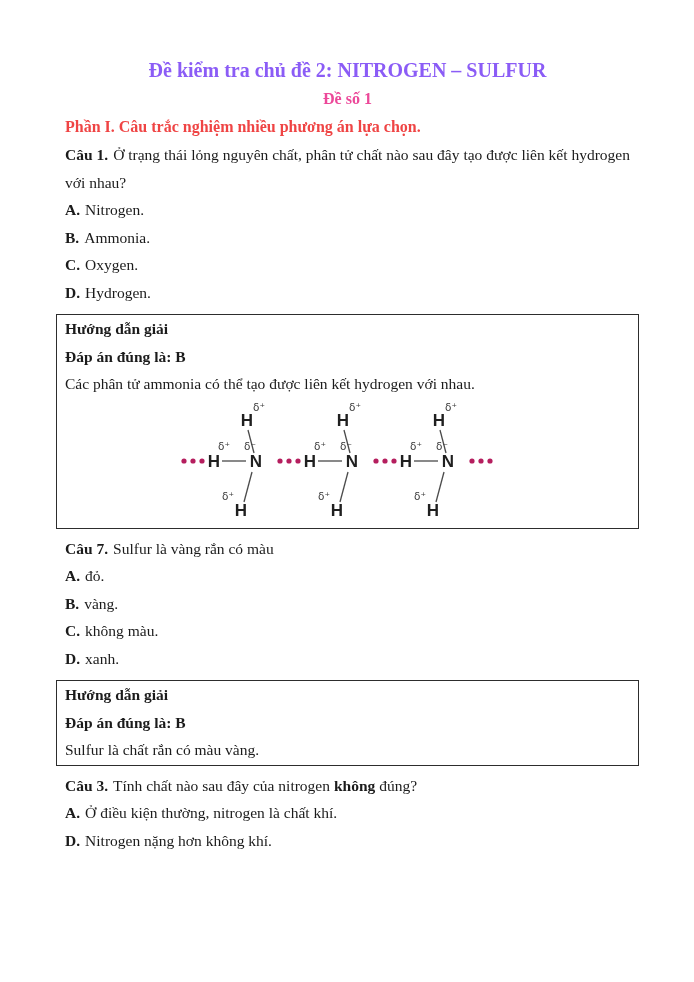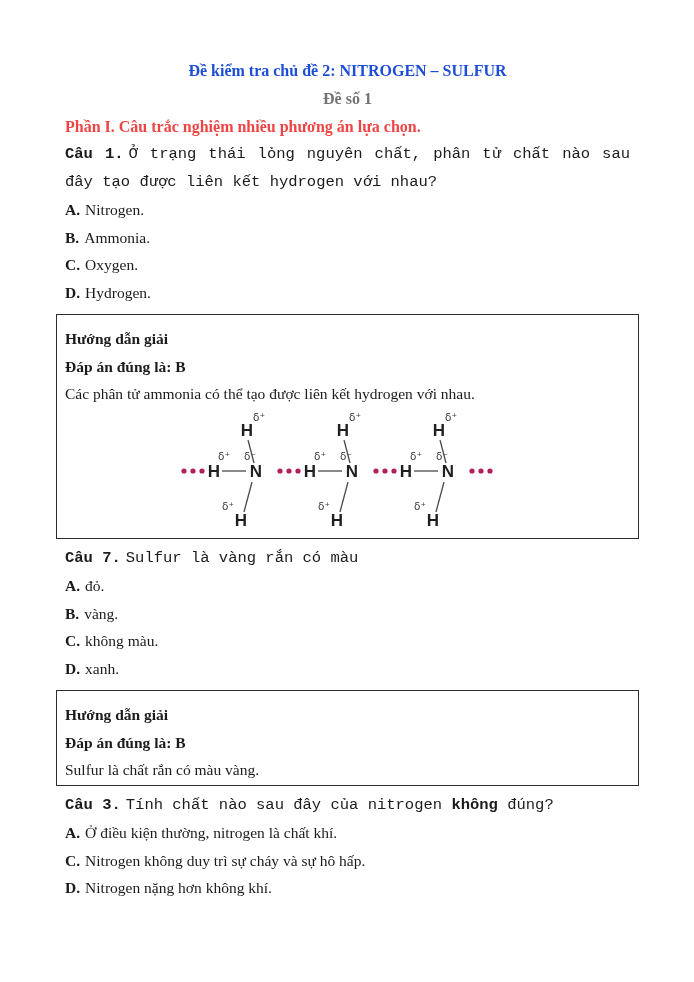--- a/index.html
+++ b/index.html
@@ -7,30 +7,30 @@
     position:relative;
     width:694px;height:982px;
     background:#ffffff;
     overflow:hidden;
     font-family:"Liberation Serif", serif;
     color:#1b1b1b;
   }
   .content{position:absolute;left:65px;top:56px;width:565px;}
   p{margin:0;line-height:27.5px;font-size:15.5px;}
   .center{text-align:center;}
-  .title{color:#1d4ed8;font-weight:bold;font-size:16px;line-height:29px;}
-  .subtitle{color:#737373;font-weight:bold;font-size:16px;line-height:28px;}
+  .title{color:#8b5cf6;font-weight:bold;font-size:20px;line-height:29px;}
+  .subtitle{color:#ec4899;font-weight:bold;font-size:16px;line-height:28px;}
   .section-heading{color:#ef4444;font-weight:bold;font-size:16px;line-height:28px;}
-  .stem{text-align:justify;font-family:Liberation Mono, monospace;}
+  .stem{text-align:justify;}
   .lbl{font-weight:bold;margin-right:5px;}
   b{font-weight:bold;}
   .solution-box{
     border:1.4px solid #2d2d2d;
     margin:8px -9px 6px -9px;
-    padding:10px 8px 1px 8px;
+    padding:0 8px 1px 8px;
   }
   .diagram{display:block;margin:1px 0 2px 116px;}
   .atom{font-family:"Liberation Sans", sans-serif;font-weight:bold;font-size:17px;fill:#1f1f1f;}
   .delta{font-family:"DejaVu Sans", sans-serif;font-size:10.5px;fill:#3a3a3a;}
   .bond{stroke:#4a4a4a;stroke-width:1.3;}
 </style>
 </head>
 <body>
 
 <div class="page">
@@ -125,17 +125,16 @@
     <p class="option"><b class="lbl">D.</b><span>xanh.</span></p>
 
     <div class="solution-box">
       <p><b>Hướng dẫn giải</b></p>
       <p><b>Đáp án đúng là: B</b></p>
       <p>Sulfur là chất rắn có màu vàng.</p>
     </div>
 
     <p class="stem"><b class="lbl">Câu 3.</b><span>Tính chất nào sau đây của nitrogen </span><b>không</b><span> đúng?</span></p>
     <p class="option"><b class="lbl">A.</b><span>Ở điều kiện thường, nitrogen là chất khí.</span></p>
-    <p class="option"><b class="lbl">C.</b><span>Nitrogen không duy trì sự cháy và sự hô hấp.</span></p>
     <p class="option"><b class="lbl">D.</b><span>Nitrogen nặng hơn không khí.</span></p>
 
   </div>
 </div>
 
 </body></html>

